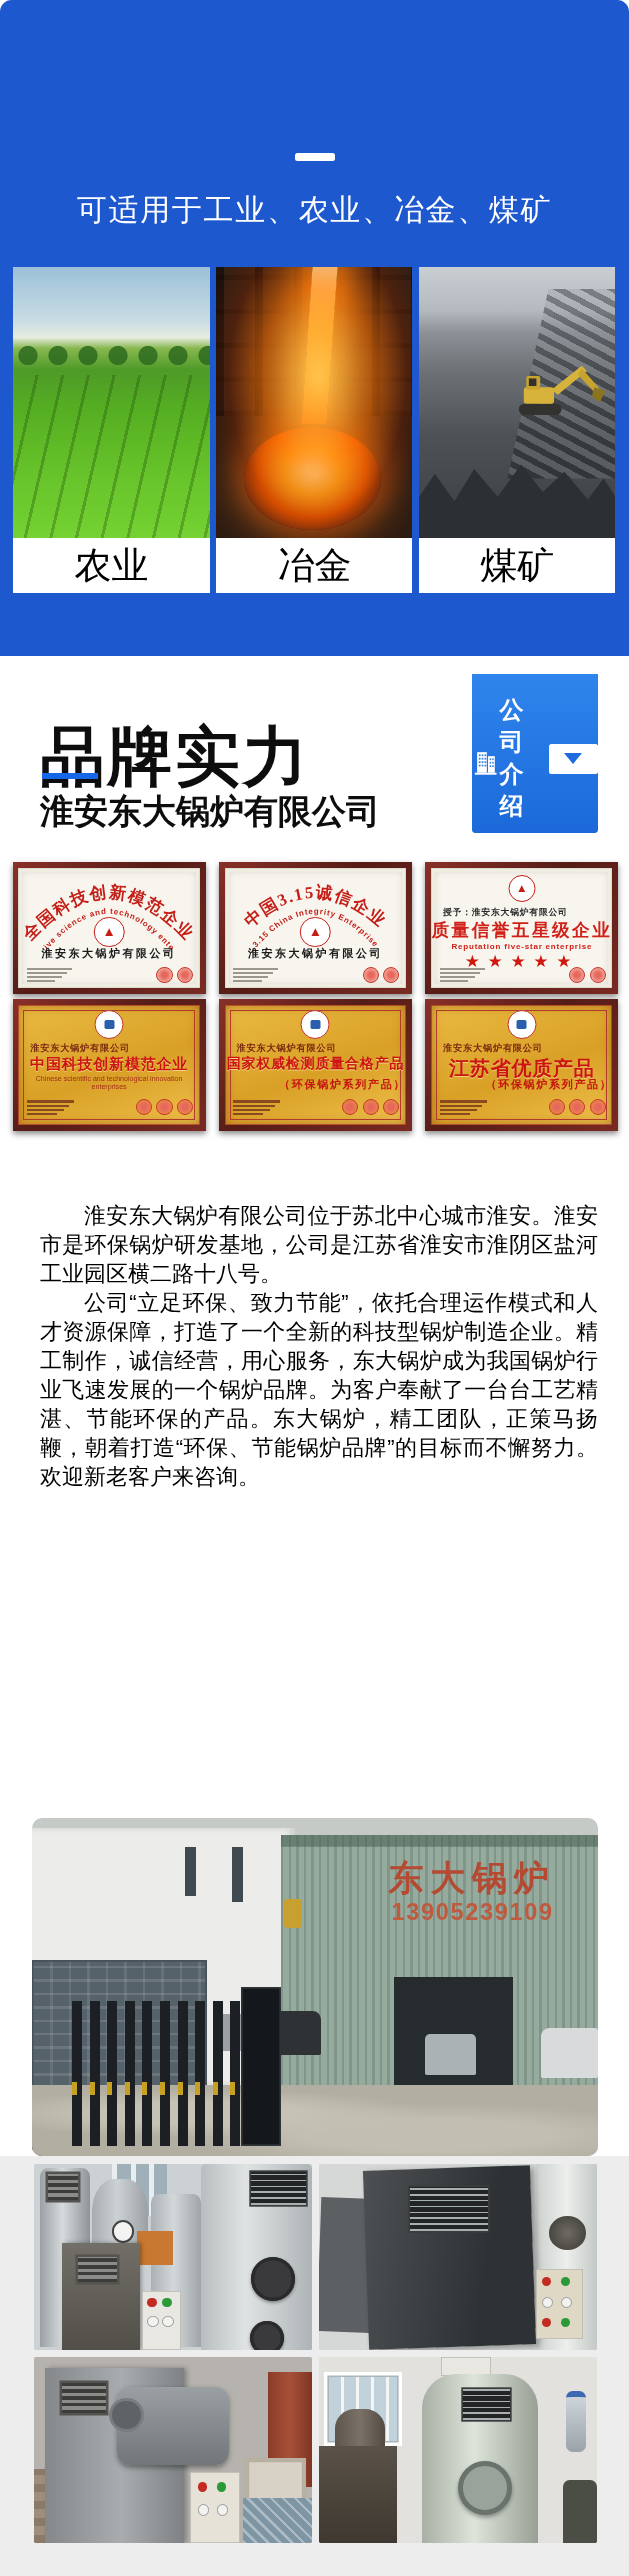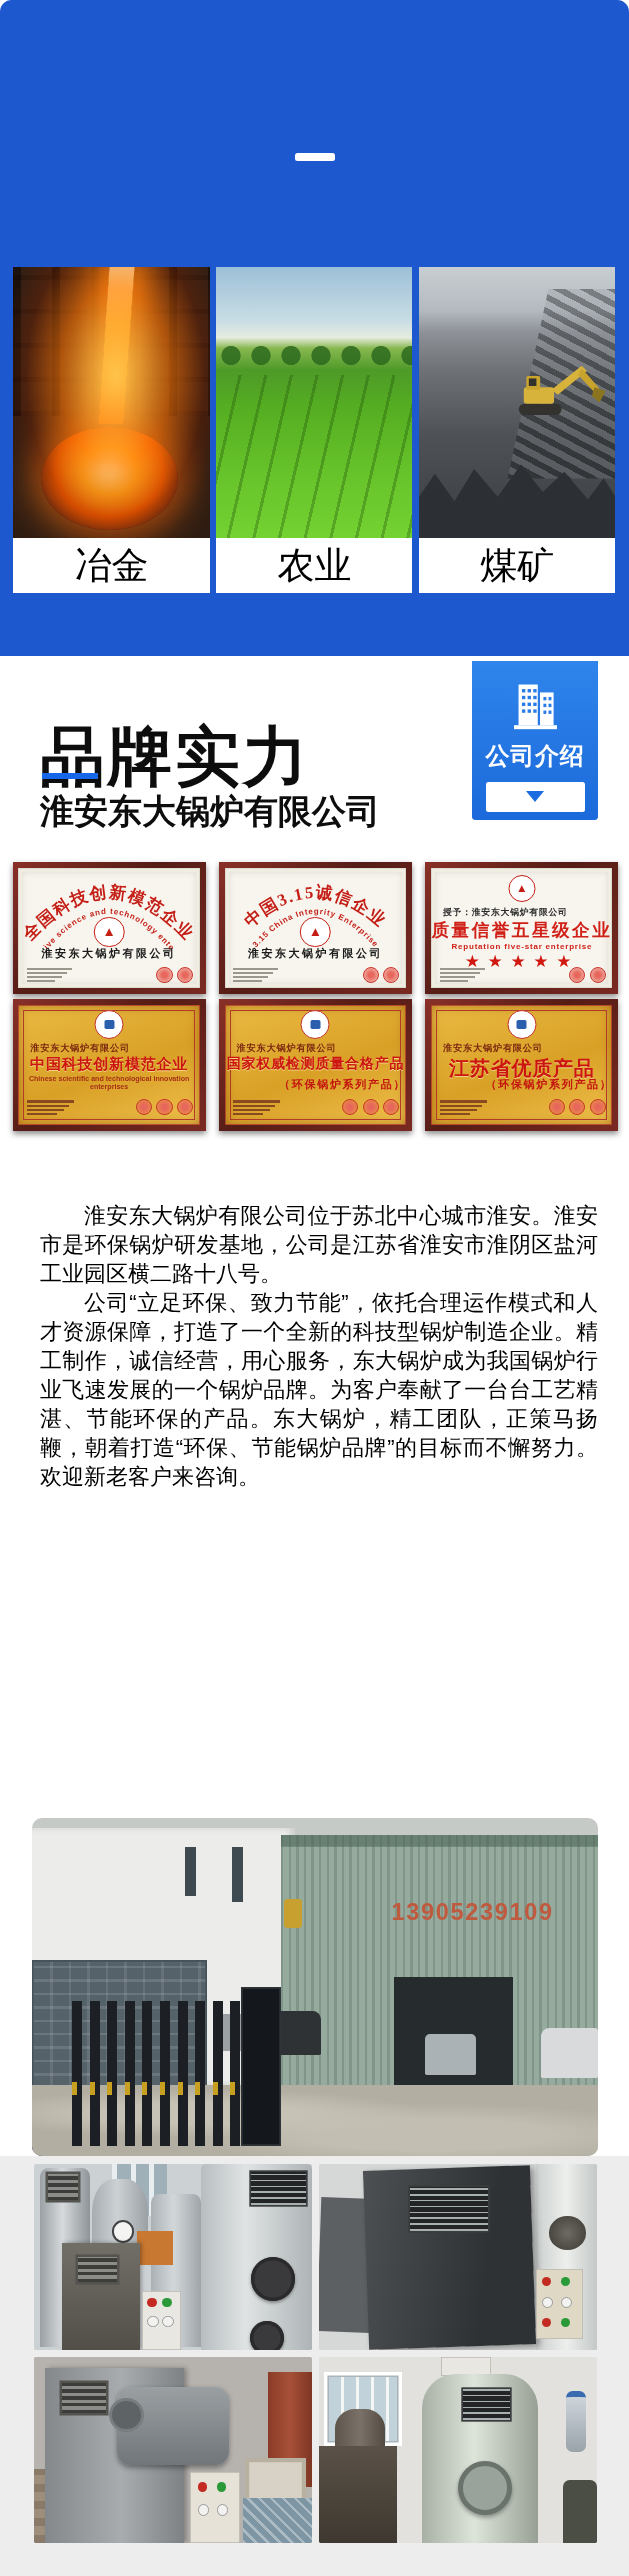--- a/index.html
+++ b/index.html
@@ -47,22 +47,22 @@
     background:linear-gradient(180deg,#c9ced2 0%,#b4bac0 16%,#8e9298 24%,#6e7276 38%,#4e5256 62%,#3a3e42 100%);}
   .coal-cliff{position:absolute;top:8%;right:0;width:55%;height:70%;
     background:repeating-linear-gradient(28deg,rgba(20,22,24,.4) 0 5.9px,rgba(140,145,150,.25) 5.9px 12.6px);
     clip-path:polygon(38% 0,100% 0,100% 100%,0 100%);}
   .coal-pile{position:absolute;bottom:0;left:0;width:100%;height:34%;background:#2c3034;
     clip-path:polygon(0 55%,8% 30%,18% 60%,28% 25%,40% 55%,52% 20%,63% 50%,74% 28%,86% 58%,94% 35%,100% 55%,100% 100%,0 100%);}
   .excavator{position:absolute;top:30%;left:34%;width:126px;height:76px;}
 
   
   .brand{position:absolute;top:656px;left:0;width:629px;height:1500px;background:#fff;}
-  .intro-badge{position:absolute;top:5px;right:31px;width:126px;height:159px;
-    background:linear-gradient(180deg,#2f85ec,#1b69da);display:flex;flex-direction:column;
+  .intro-badge{position:absolute;top:18px;right:31px;width:126px;height:159px;
+    background:linear-gradient(180deg,#2f85ec,#1b69da);display:flex;
     align-items:center;border-radius:0 0 3.4px 3.4px;}
   .badge-icon{margin-top:18.5px;}
   .badge-label{margin-top:8.4px;color:#fff;font-size:24px;font-weight:bold;letter-spacing:0.8px;}
   .badge-arrowbox{margin-top:10px;width:99px;height:30px;background:#fff;border-radius:2.5px;
     display:flex;align-items:center;justify-content:center;}
   .badge-tri{width:0;height:0;border-left:9.2px solid transparent;border-right:9.2px solid transparent;
     border-top:11px solid #1c6be0;}
   .brand-title{position:absolute;top:57px;left:40px;font-size:65px;font-weight:bold;color:#0d0d0d;letter-spacing:2.5px;}
   .brand-underline{position:absolute;top:117px;left:42px;width:56px;height:5.9px;background:#1566e8;}
   .brand-company{position:absolute;top:133px;left:40px;font-size:34px;font-weight:bold;color:#0d0d0d;}
@@ -100,21 +100,21 @@
     font-size:17px;color:#d01810;letter-spacing:7.6px;}
   .gold-emblem{position:absolute;top:5px;left:50%;transform:translateX(-50%);
     width:27px;height:27px;border-radius:50%;border:1.7px solid #c03028;background:#fff;
     display:flex;align-items:center;justify-content:center;}
   .gold-emblem b{width:10px;height:9.2px;background:#2a5fae;border-radius:1.7px;}
   .gold-company{position:absolute;top:37px;left:11.7px;font-size:9.2px;font-weight:bold;color:#7c2a10;letter-spacing:0.8px;}
   .gold-title{position:absolute;top:50px;left:0;width:100%;text-align:center;
     font-size:15px;font-weight:bold;color:#cc1410;letter-spacing:0.8px;font-family:"Liberation Serif",serif;
     text-shadow:0 0.8px 0 rgba(255,240,180,.6);}
   .gold-sub-en{position:absolute;top:70px;left:0;width:100%;text-align:center;
-    font-size:7.1px;font-weight:bold;color:#a53018;}
+    font-size:7.1px;font-weight:normal;color:#a53018;}
   .gold-sub-cn{position:absolute;top:72px;left:0;width:100%;text-align:right;
     font-size:11px;font-weight:bold;color:#c41410;letter-spacing:1.7px;}
 
   
   .intro-text{position:absolute;top:545px;left:40px;width:558px;
     font-size:22px;line-height:29px;color:#000;text-align:justify;}
   .intro-text p{margin:0;text-indent:2em;}
 
   
   .factory{position:absolute;top:1162px;left:32px;width:566px;height:338px;
@@ -168,39 +168,40 @@
     box-shadow:0 0 0 1.7px #3a3c3e;}
   .winbars{position:absolute;background:repeating-linear-gradient(90deg,#e8eef0 0 5px,#9fb0b8 5px 18.5px);}
 </style>
 </head>
 <body>
 
 <div class="page">
 
   <section class="hero">
     <div class="hero-dash"></div>
+    <div class="hero-sub">可适用于工业、农业、冶金、煤矿</div>
 
     <div class="cards">
+      <div class="card">
+        <div class="card-img">
+          <div class="agr abs" style="inset:0;"></div>
+          <div class="agr-trees"></div>
+          <div class="agr-rows"></div>
+        </div>
+        <div class="card-label">农业</div>
+      </div>
       <div class="card">
         <div class="card-img">
           <div class="met abs" style="inset:0;"></div>
           <div class="met-beams"></div>
           <div class="met-stream"></div>
           <div class="met-pot"></div>
           <div class="met-glow"></div>
         </div>
         <div class="card-label">冶金</div>
-      </div>
-      <div class="card">
-        <div class="card-img">
-          <div class="agr abs" style="inset:0;"></div>
-          <div class="agr-trees"></div>
-          <div class="agr-rows"></div>
-        </div>
-        <div class="card-label">农业</div>
       </div>
       <div class="card">
         <div class="card-img">
           <div class="coal abs" style="inset:0;"></div>
           <div class="coal-cliff"></div>
           <div class="coal-pile"></div>
           <svg class="excavator" viewBox="0 0 100 60">
             <rect x="26" y="44" width="34" height="9" rx="4.5" fill="#33322e"></rect>
             <rect x="30" y="31" width="24" height="13" rx="2" fill="#d8b33c"></rect>
             <rect x="32" y="22" width="11" height="11" rx="1.5" fill="#c8a42f"></rect>
@@ -407,20 +408,21 @@
     </div>
 
     <div class="factory">
       <div class="f-white">
         <div class="f-slit" style="left:58%;"></div>
         <div class="f-slit" style="left:76%;height:55px;"></div>
       </div>
       <div class="f-stone"></div>
       <div class="f-green"></div>
       <div class="f-ylogo"></div>
+      <div class="f-sign">东大锅炉</div>
       <div class="f-phone">13905239109</div>
       <div class="f-door-top"></div>
       <div class="f-door"></div>
       <div class="f-car-in"></div>
       <div class="f-ground"></div>
       <div class="f-van2"></div>
       <div class="f-van"></div>
       <div class="f-cars-r"></div>
       <div class="f-gate"></div>
       <div class="f-gate-dots"></div>

